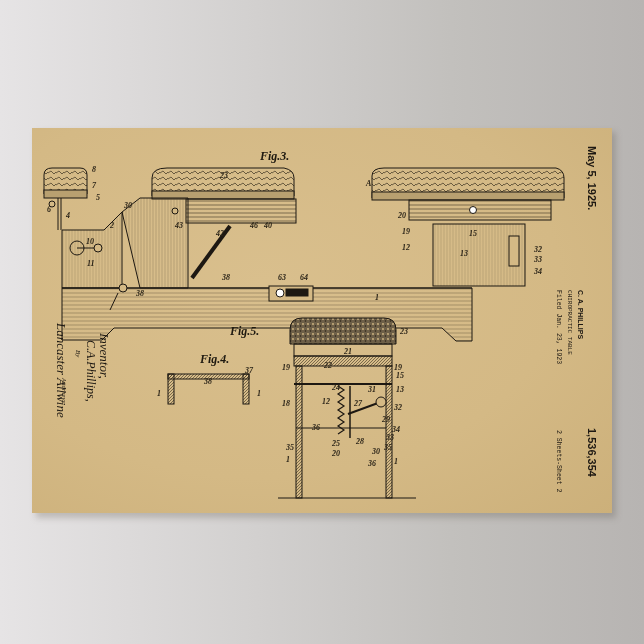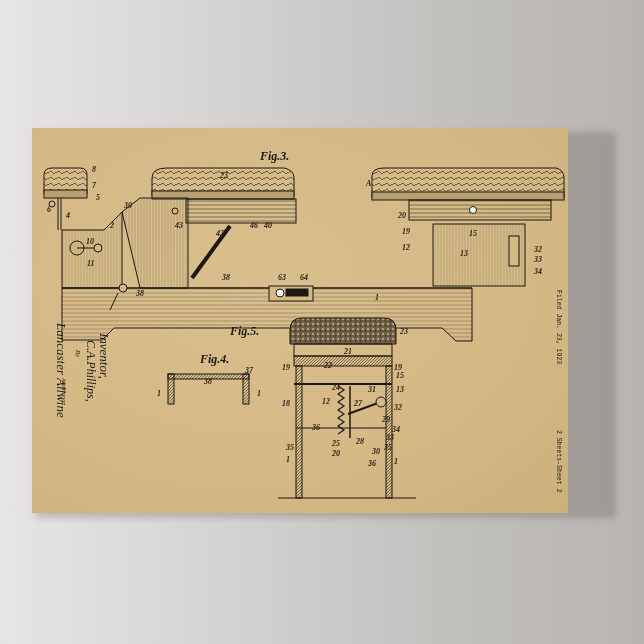--- a/index.html
+++ b/index.html
@@ -1,20 +1,20 @@
 <!DOCTYPE html>
 <html><head>
 <meta charset="utf-8">
 <style>
   html,body{margin:0;padding:0;}
   body{width:644px;height:644px;overflow:hidden;position:relative;
     background:linear-gradient(90deg,#e6e4e5 0%,#d2d0cf 40%,#c2c0bd 70%,#b7b4b2 100%);
     font-family:"Liberation Sans",sans-serif;}
   .shadow{position:absolute;left:36px;top:132px;width:580px;height:386px;background:rgba(80,70,60,0.25);filter:blur(3px);}
-  .poster{position:absolute;left:32px;top:128px;width:536px;height:385px;
+  .poster{position:absolute;left:32px;top:128px;width:580px;height:385px;
     background:radial-gradient(ellipse at 40% 40%,#d9bf8d 0%,#d4b985 60%,#ccb07a 100%);overflow:hidden;}
   .poster svg{position:absolute;left:0;top:0;}
   .lbl{font-family:"Liberation Serif",serif;font-style:italic;font-weight:bold;font-size:8px;fill:#2b2418;}
   .fig{font-family:"Liberation Serif",serif;font-style:italic;font-weight:bold;font-size:12px;fill:#1e1910;}
   .vtext{position:absolute;white-space:nowrap;transform-origin:0 0;transform:rotate(90deg);color:#1d1812;}
   .date{left:566px;top:18px;font-size:11px;font-weight:bold;}
   .patno{left:566px;top:300px;font-size:11px;font-weight:bold;}
   .inventor{left:552px;top:162px;font-size:7px;font-weight:bold;}
   .title{left:541px;top:162px;font-size:6px;font-family:"Liberation Mono",monospace;}
   .filed{left:530px;top:162px;font-size:6.5px;font-family:"Liberation Mono",monospace;}

